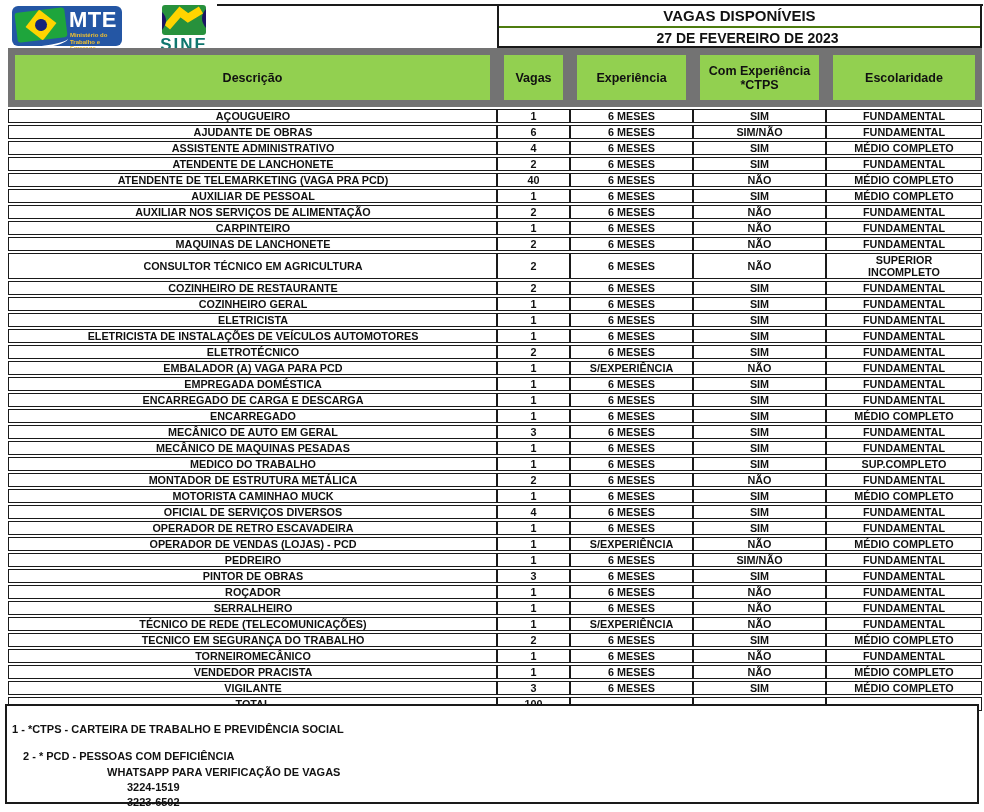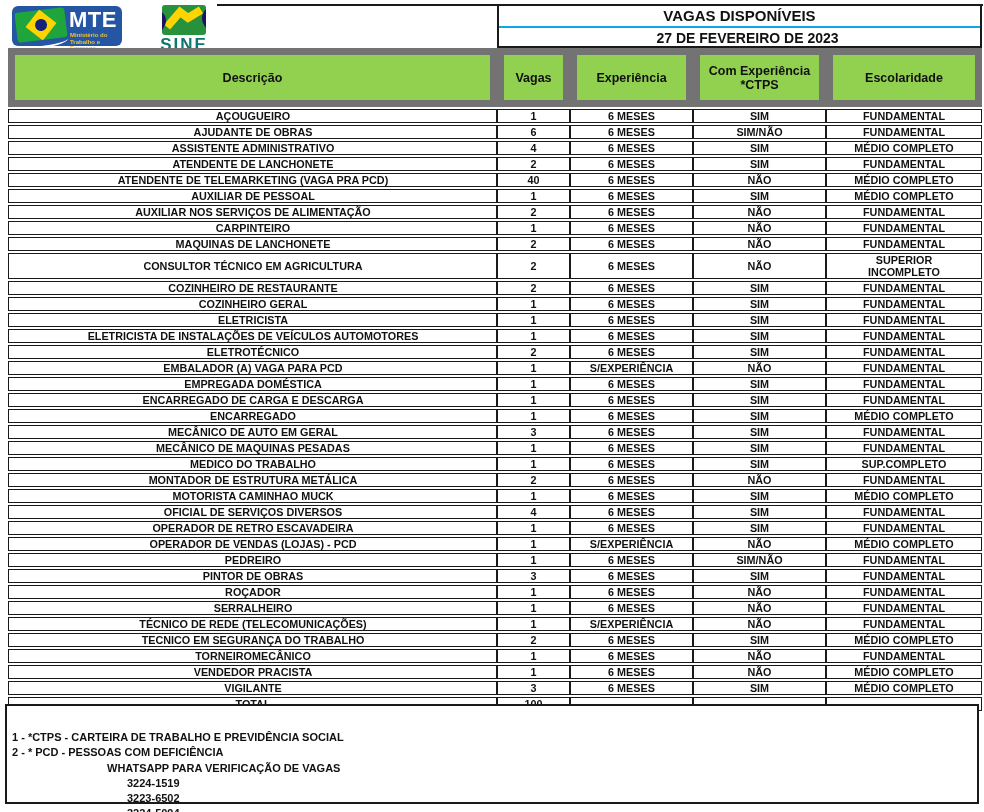--- a/index.html
+++ b/index.html
@@ -16,34 +16,34 @@
   .mte-sub{position:absolute;left:58px;top:26px;color:#f2c12e;font-size:6px;line-height:6.5px;font-weight:bold;white-space:pre-line;}
 
   .sine-logo{position:absolute;left:147px;top:4px;width:74px;text-align:center;}
   .sine-icon{display:block;margin:0 auto;}
   .sine-name{color:#0f766e;font-weight:bold;font-size:17px;letter-spacing:2px;line-height:14px;}
   .sine-strip{width:54px;height:3px;background:#2e9e41;margin:1px auto 0;}
 
   
   .top-line{position:absolute;left:217px;top:4px;width:766px;border-top:2px solid #1a1a1a;}
   .title-box{position:absolute;left:497px;top:4px;width:485px;height:44px;border:2px solid #1a1a1a;box-sizing:border-box;background:#fff;}
-  .title-row{height:20px;line-height:20px;border-bottom:2px solid #0ea5e9;text-align:center;font-weight:bold;font-size:15px;}
+  .title-row{height:20px;line-height:20px;border-bottom:2px solid #4d7c0f;text-align:center;font-weight:bold;font-size:15px;}
   .date-row{height:20px;line-height:20px;text-align:center;font-weight:bold;font-size:14px;padding-left:16px;}
 
   
   table.vacancies{position:absolute;left:8px;top:46px;width:974px;border-collapse:separate;border-spacing:0 2px;table-layout:fixed;}
   table.vacancies th{background:#92D050;border:7px solid #737373;font-weight:bold;font-size:12.5px;height:45px;padding:0 2px;text-align:center;white-space:pre-line;line-height:14px;}
   table.vacancies td{background:#fff;border:1px solid #1a1a1a;font-weight:bold;font-size:10.8px;height:12px;line-height:12px;padding:0 2px;text-align:center;white-space:pre-line;overflow:hidden;}
   table.vacancies td.desc{text-align:center;padding-left:3px;}
 
   
   .footer-box{position:absolute;left:5px;top:704px;width:970px;height:96px;border:2px solid #1a1a1a;background:#fff;font-weight:bold;font-size:11px;}
   .fline{line-height:15.3px;white-space:pre;}
-  .f1{padding-left:5px;margin-top:24px;}
-  .f2{padding-left:5px;}
+  .f1{padding-left:5px;margin-top:16px;}
+  .f2{padding-left:16px;margin-top:12px;}
   .fw{padding-left:100px;}
   .fp{padding-left:120px;}
 </style>
 </head>
 <body>
 
 <div class="page">
 
   <div class="mte-logo">
     <div class="mte-flag">

